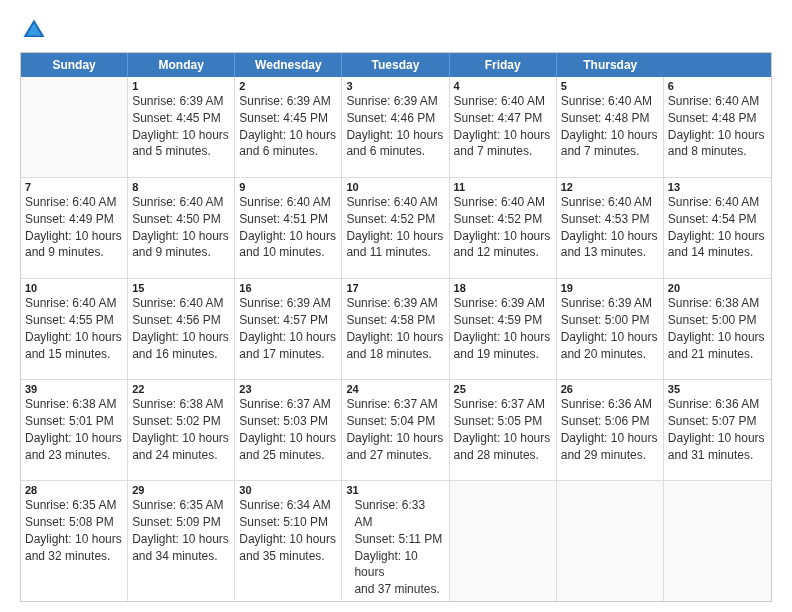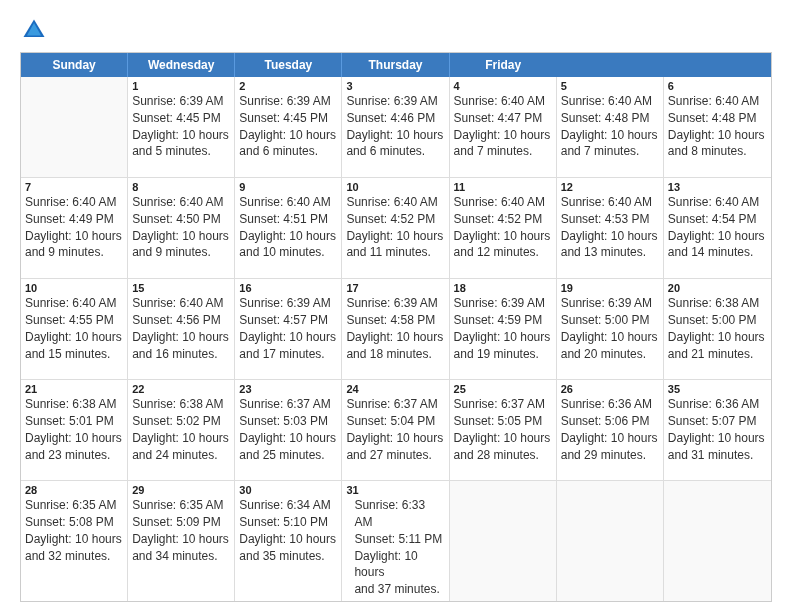--- a/index.html
+++ b/index.html
@@ -126,24 +126,25 @@
     </div>
     <div class="title-block">
       <div class="main-title"></div>
       <div class="subtitle"></div>
     </div>
   </div>
 
   <div class="calendar">
     <div class="cal-header" id="cal-header">
         <div class="cal-header-cell">Sunday</div>
+        <div class="cal-header-cell">Monday</div>
         <div class="cal-header-cell">Wednesday</div>
         <div class="cal-header-cell">Tuesday</div>
+        <div class="cal-header-cell">Friday</div>
         <div class="cal-header-cell">Thursday</div>
-        <div class="cal-header-cell">Friday</div>
       </div>
     <div class="cal-body" id="cal-body">
         <div class="cal-row">
           <div class="cal-cell empty"></div>
           <div class="cal-cell">
             <span class="day-num">1</span>
             <div class="day-info" style="white-space: pre-line;">Sunrise: 6:39 AM
 Sunset: 4:45 PM
 Daylight: 10 hours
 and 5 minutes.</div>
@@ -281,21 +282,21 @@
           <div class="cal-cell">
             <span class="day-num">20</span>
             <div class="day-info" style="white-space: pre-line;">Sunrise: 6:38 AM
 Sunset: 5:00 PM
 Daylight: 10 hours
 and 21 minutes.</div>
           </div>
         </div>
         <div class="cal-row">
           <div class="cal-cell">
-            <span class="day-num">21</span>
+            <span class="day-num">39</span>
             <div class="day-info" style="white-space: pre-line;">Sunrise: 6:38 AM
 Sunset: 5:01 PM
 Daylight: 10 hours
 and 23 minutes.</div>
           </div>
           <div class="cal-cell">
             <span class="day-num">22</span>
             <div class="day-info" style="white-space: pre-line;">Sunrise: 6:38 AM
 Sunset: 5:02 PM
 Daylight: 10 hours

